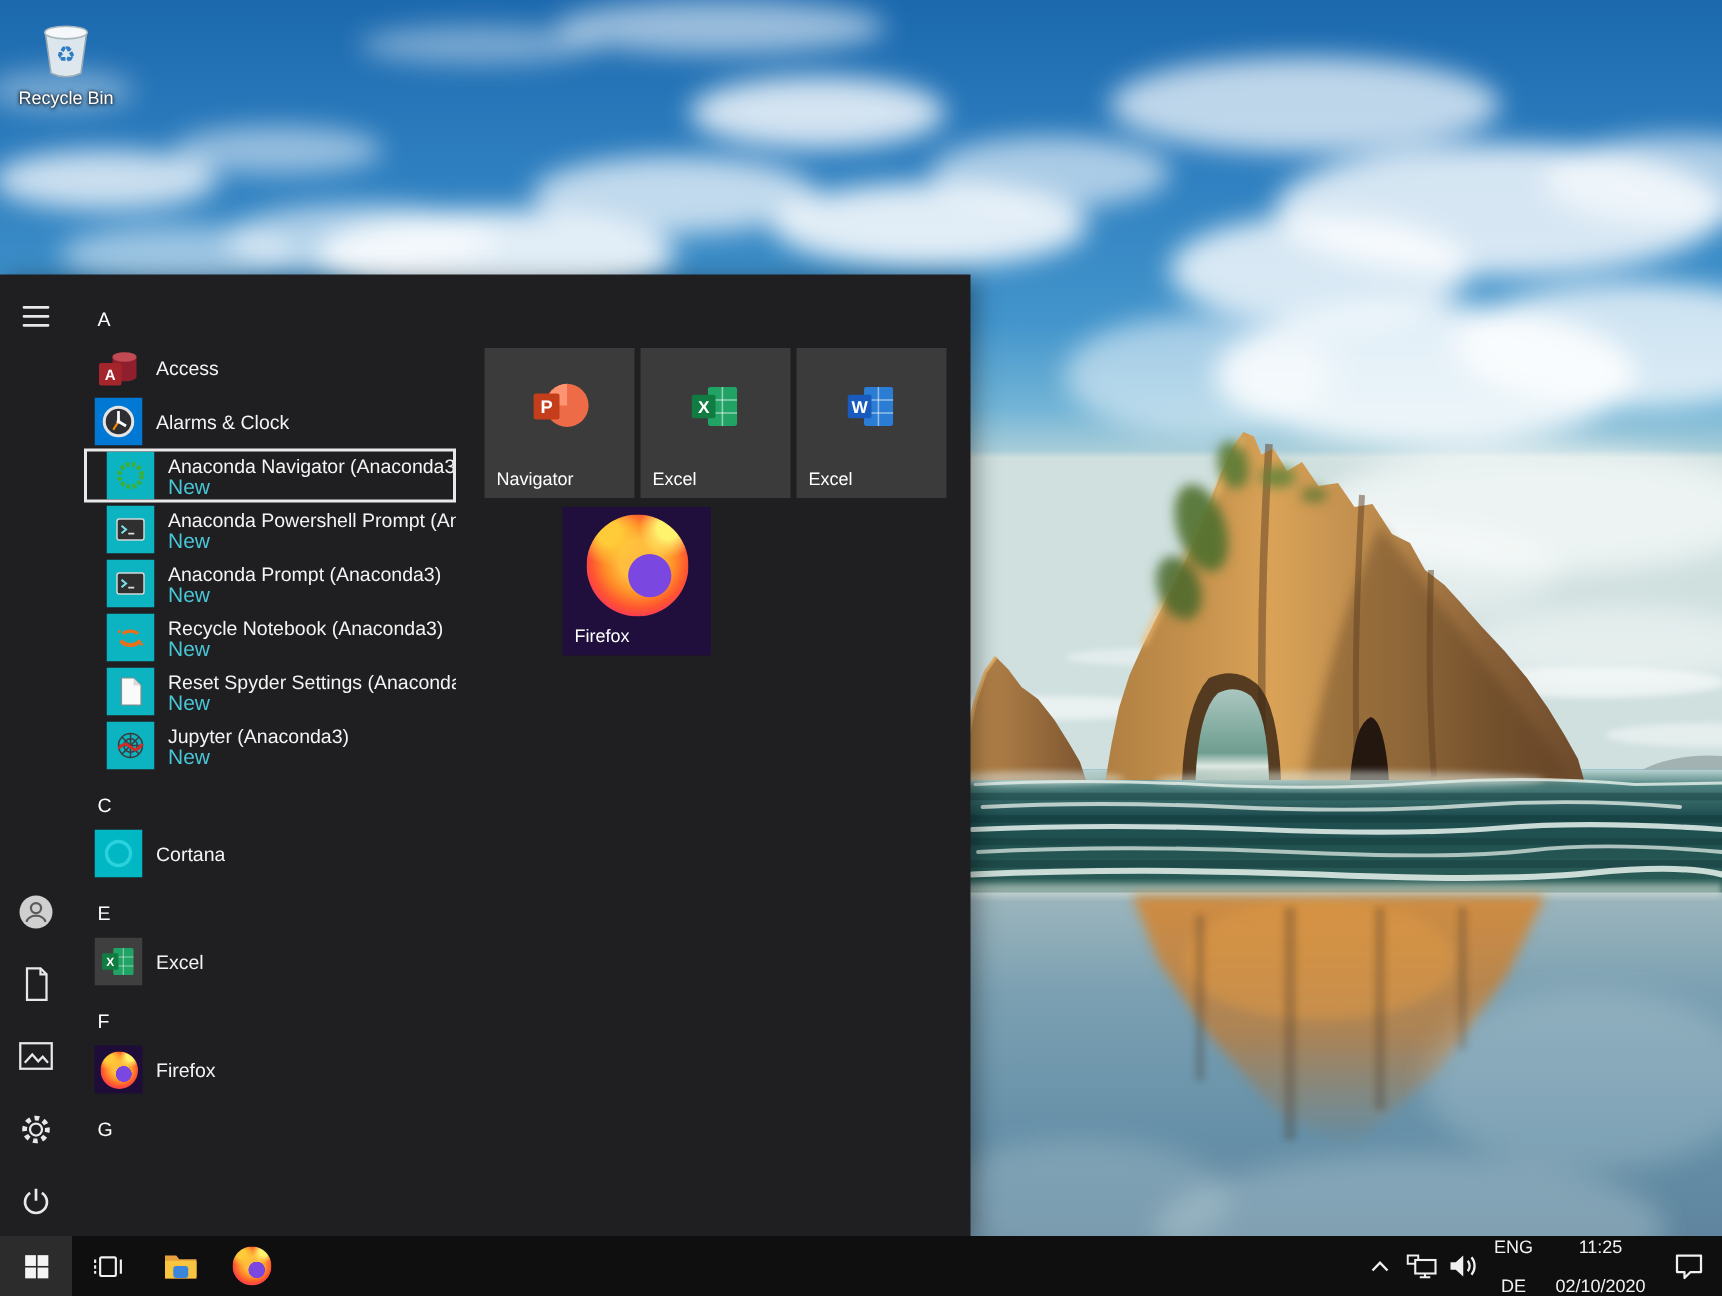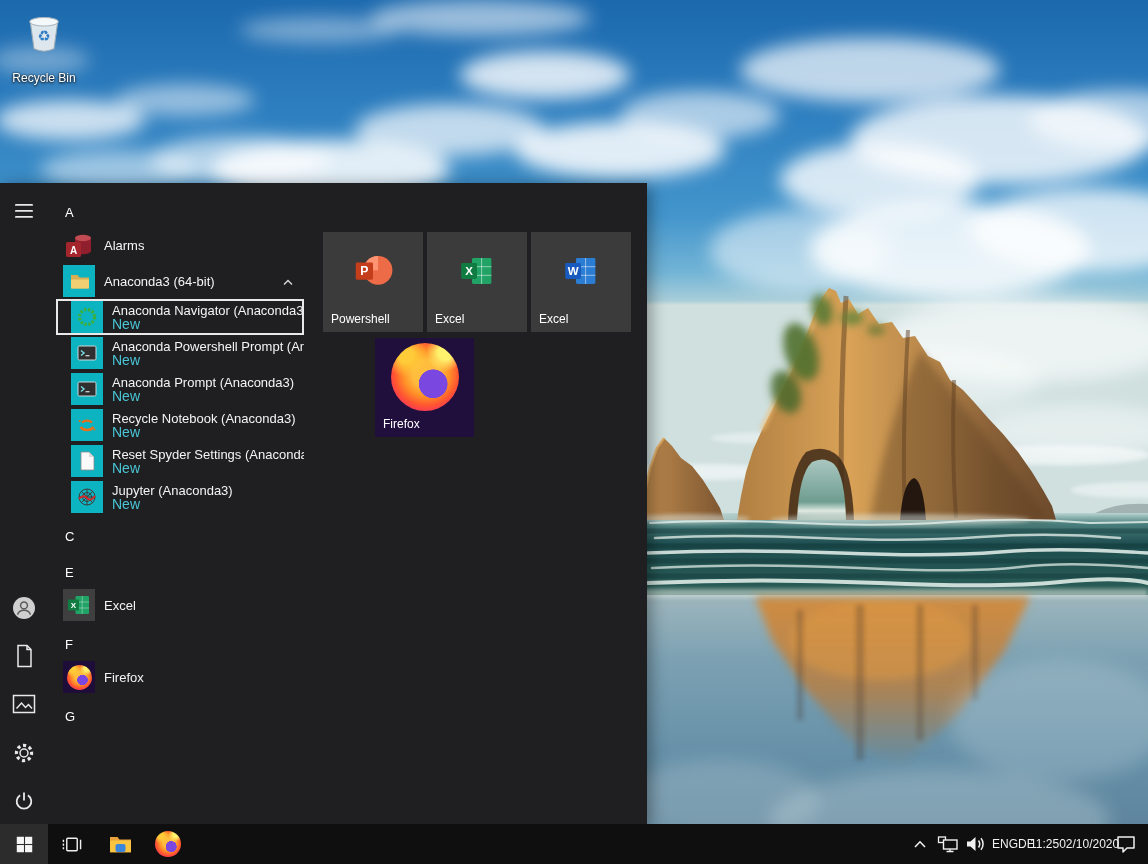--- a/index.html
+++ b/index.html
@@ -7,21 +7,21 @@
   --tile-bg:#3b3b3b; --firefox-tile-bg:#200f3d; --menu-bg:#1f1f21; --taskbar-bg:#0f0f10;
 }
 *{box-sizing:border-box}
 body{margin:0;background:#000;font-family:"Liberation Sans",sans-serif}
 svg text{font-family:"Liberation Sans",sans-serif}
 #screen{position:relative;width:1148px;height:864px;overflow:hidden;background:#2e7fc0}
 #wallpaper{position:absolute;left:0;top:0;z-index:0}
 
 
 #recycle-bin{position:absolute;left:6px;top:8px;width:76px;display:flex;flex-direction:column;align-items:center;z-index:5;cursor:default}
-.rb-label{font-size:12px;color:#fff;text-shadow:0 1px 3px rgba(0,0,0,.95),0 0 2px rgba(0,0,0,.8);margin-top:15px}
+.rb-label{font-size:12px;color:#fff;text-shadow:0 1px 3px rgba(0,0,0,.95),0 0 2px rgba(0,0,0,.8);margin-top:2px}
 
 
 #start-menu{position:absolute;left:0;top:183px;width:647px;height:641px;background:var(--menu-bg);z-index:20;overflow:hidden;box-shadow:3px 3px 16px rgba(0,0,0,.4)}
 #nav-rail{position:absolute;left:0;top:0;width:48px;height:100%}
 .rail-btn{position:absolute;left:6px;width:36px;height:36px;background:none;border:none;padding:0;display:flex;align-items:center;justify-content:center;cursor:pointer}
 #rail-menu{top:10px}
 #rail-user{top:407px}#rail-docs{top:455px}#rail-pics{top:503px}#rail-settings{top:552px}#rail-power{top:600px}
 
 #app-list{position:absolute;left:56px;top:0;width:264px;height:100%;padding-top:14px}
 .list-header{height:30px;margin-top:6px;display:flex;align-items:center;padding-left:9px;color:#fff;font-size:13px;cursor:pointer}
@@ -53,21 +53,21 @@
  radial-gradient(circle at 80% 14%, #fff36e 0 9%, rgba(255,243,110,0) 24%),
  radial-gradient(circle at 22% 18%, #ffcb38 0 10%, rgba(255,203,56,0) 28%),
  radial-gradient(circle at 52% 45%, #ffbd3e 0 26%, #ff8f28 45%, #ff5630 62%, #f7325e 78%, #cb2a7c 92%, #a62880 100%)}
 
 
 #taskbar{position:absolute;left:0;bottom:0;width:1148px;height:40px;background:var(--taskbar-bg);z-index:30;display:flex;align-items:stretch}
 .tb-btn{border:none;background:none;padding:0;width:48px;height:40px;display:flex;align-items:center;justify-content:center;cursor:pointer}
 #start-btn{background:#2c2c2c}
 .tb-spacer{flex:1}
 .tray-btn{border:none;background:none;padding:0;width:28px;height:40px;display:flex;align-items:center;justify-content:center;cursor:pointer}
-.tray-text{border:none;background:none;display:flex;flex-direction:row;align-items:center;justify-content:space-between;height:40px;color:#f2f2f2;font-size:12px;line-height:14px;cursor:pointer;padding:0 2px}
+.tray-text{border:none;background:none;display:flex;flex-direction:column;align-items:center;justify-content:space-between;height:40px;color:#f2f2f2;font-size:12px;line-height:14px;cursor:pointer;padding:0 2px}
 #lang-btn{width:38px}
 #clock-btn{width:78px}
 #action-btn{width:40px;margin-right:2px}
 </style>
 </head>
 <body>
 
 <div id="screen">
 
 <svg id="wallpaper" width="1148" height="864" viewBox="0 0 1148 864">
@@ -278,34 +278,34 @@
         </div>
         <div class="app-row">
           <div class="app-ic">
             <svg viewBox="0 0 32 32">
     <path d="M12 9 V22 C12 23.8 15.6 25.2 20 25.2 C24.4 25.2 28 23.8 28 22 V9 Z" fill="#8f1f2c"></path>
     <ellipse cx="20" cy="9" rx="8" ry="3.2" fill="#c24a52"></ellipse>
     <rect x="3" y="13" width="15" height="15" rx="1.5" fill="#a4262c"></rect>
     <text x="10.5" y="24.6" text-anchor="middle" font-size="10" font-weight="bold" fill="#fff">A</text>
             </svg>
           </div>
-          <div class="app-label">Alarms</div>
+          <div class="app-label">Access</div>
         </div>
         <div class="app-row">
           <div class="app-ic">
             <svg viewBox="0 0 32 32">
-              <rect width="32" height="32" fill="#0cb4c1"></rect>
-    <path d="M8 10 l6.5 0 2 2.5 9.5 0 0 11 -18 0 z" fill="#d8ae53"></path>
-    <rect x="8" y="14.5" width="18" height="9" rx="1" fill="#f0cf72"></rect>
-            </svg>
-          </div>
-          <div class="app-label">Anaconda3 (64-bit)</div>
-          <span class="chev"><svg width="12" height="8" viewBox="0 0 12 8">
-              <path d="M2 6.5 L6 2.5 L10 6.5" stroke="#dcdcdc" stroke-width="1.3" fill="none"></path>
-            </svg></span>
+              <rect width="32" height="32" fill="#0078d4"></rect>
+    <circle cx="16" cy="16" r="9.5" fill="#2f2f33" stroke="#e4e4e4" stroke-width="2"></circle>
+    <line x1="16" y1="16" x2="16" y2="9" stroke="#fff" stroke-width="1.8"></line>
+    <line x1="16" y1="16" x2="21" y2="19" stroke="#fff" stroke-width="1.8"></line>
+    <line x1="16" y1="16" x2="12.5" y2="21.5" stroke="#ff8c00" stroke-width="1.4"></line>
+    <circle cx="16" cy="16" r="1.3" fill="#fff"></circle>
+            </svg>
+          </div>
+          <div class="app-label">Alarms &amp; Clock</div>
         </div>
         <div class="app-row sub selected">
           <div class="app-ic">
             <svg viewBox="0 0 32 32">
               <rect width="32" height="32" fill="#0cb4c1"></rect>
     <circle cx="16" cy="16" r="7.5" fill="none" stroke="#3eae3a" stroke-width="3.2" stroke-dasharray="2.4 1.6"></circle>
             </svg>
           </div>
           <div class="app-text">
         <div class="app-label">Anaconda Navigator (Anaconda3)</div>
@@ -380,20 +380,29 @@
     <path d="M8 18 q4 -5 8 -1 t8 -2" stroke="#d42a2a" stroke-width="2" fill="none"></path>
             </svg>
           </div>
           <div class="app-text">
         <div class="app-label">Jupyter (Anaconda3)</div>
         <div class="app-new">New</div>
           </div>
         </div>
         <div class="list-header">
           <span>C</span>
+        </div>
+        <div class="app-row">
+          <div class="app-ic">
+            <svg viewBox="0 0 32 32">
+              <rect width="32" height="32" fill="#00b7c3"></rect>
+    <circle cx="16" cy="16" r="8" fill="none" stroke="#2ad2de" stroke-width="2.2"></circle>
+            </svg>
+          </div>
+          <div class="app-label">Cortana</div>
         </div>
         <div class="list-header">
           <span>E</span>
         </div>
         <div class="app-row">
           <div class="app-ic">
             <svg viewBox="0 0 32 32">
               <rect width="32" height="32" fill="#3f3f3f"></rect>
   <rect x="12.5" y="7" width="13.5" height="18" rx="1" fill="#21a366"></rect>
   <g stroke="rgba(255,255,255,.5)" stroke-width=".7">
@@ -423,21 +432,21 @@
         </div>
       </div>
   <div id="tile-area">
         <div class="tile tile-powerpoint">
           <div class="tile-ic"><svg viewBox="0 0 32 32">
               <circle cx="19.5" cy="15.5" r="10" fill="#ed6c47"></circle>
     <path d="M19.5 5.5 A10 10 0 0 0 9.5 15.5 L19.5 15.5 Z" fill="#ff9472"></path>
     <rect x="4" y="10" width="12" height="12" rx="1" fill="#c43e1c"></rect>
     <text x="10" y="19" text-anchor="middle" font-size="8.5" font-weight="bold" fill="#fff">P</text>
             </svg></div>
-    <div class="tile-label">Powershell</div>
+    <div class="tile-label">Navigator</div>
         </div>
         <div class="tile tile-excel">
           <div class="tile-ic"><svg viewBox="0 0 32 32">
   <rect x="12.5" y="7" width="13.5" height="18" rx="1" fill="#21a366"></rect>
   <g stroke="rgba(255,255,255,.5)" stroke-width=".7">
     <line x1="12.5" y1="13" x2="26" y2="13"></line>
                 <line x1="12.5" y1="19" x2="26" y2="19"></line>
                 <line x1="19.2" y1="7" x2="19.2" y2="25"></line>
   </g>
   <rect x="5" y="10.5" width="11" height="11" rx="1" fill="#107c41"></rect>

